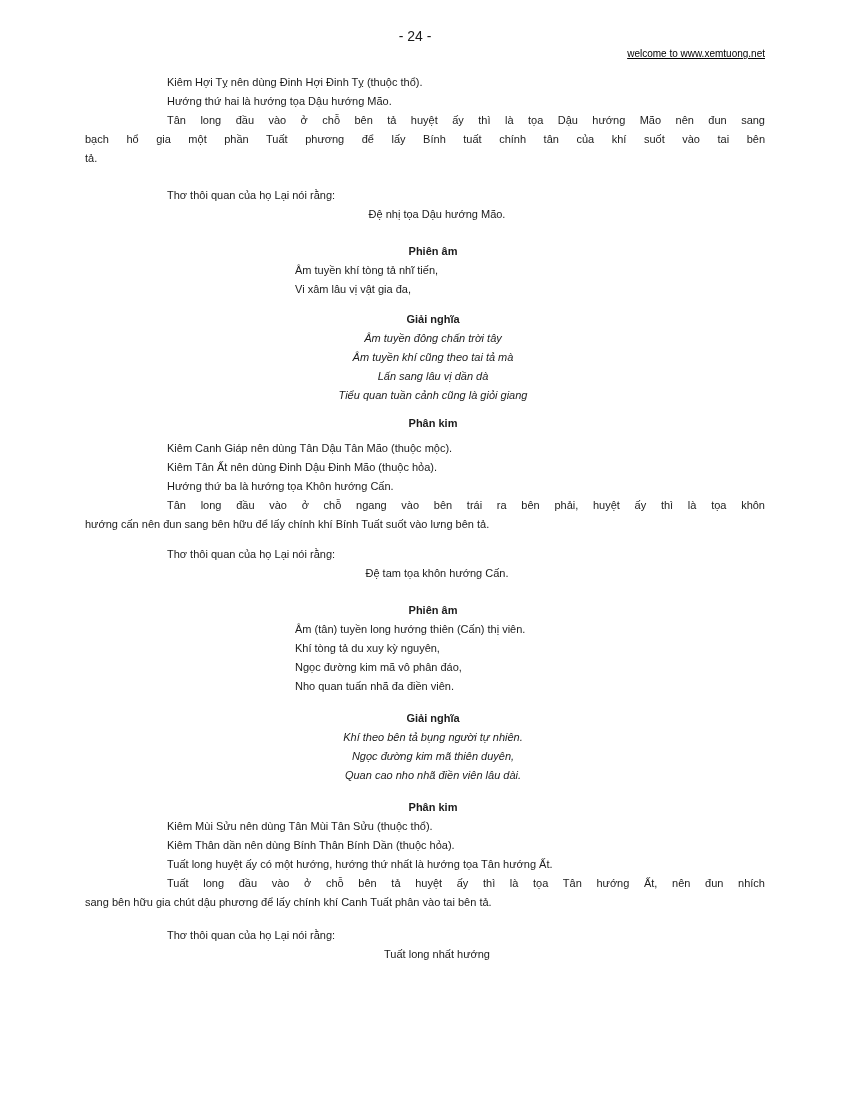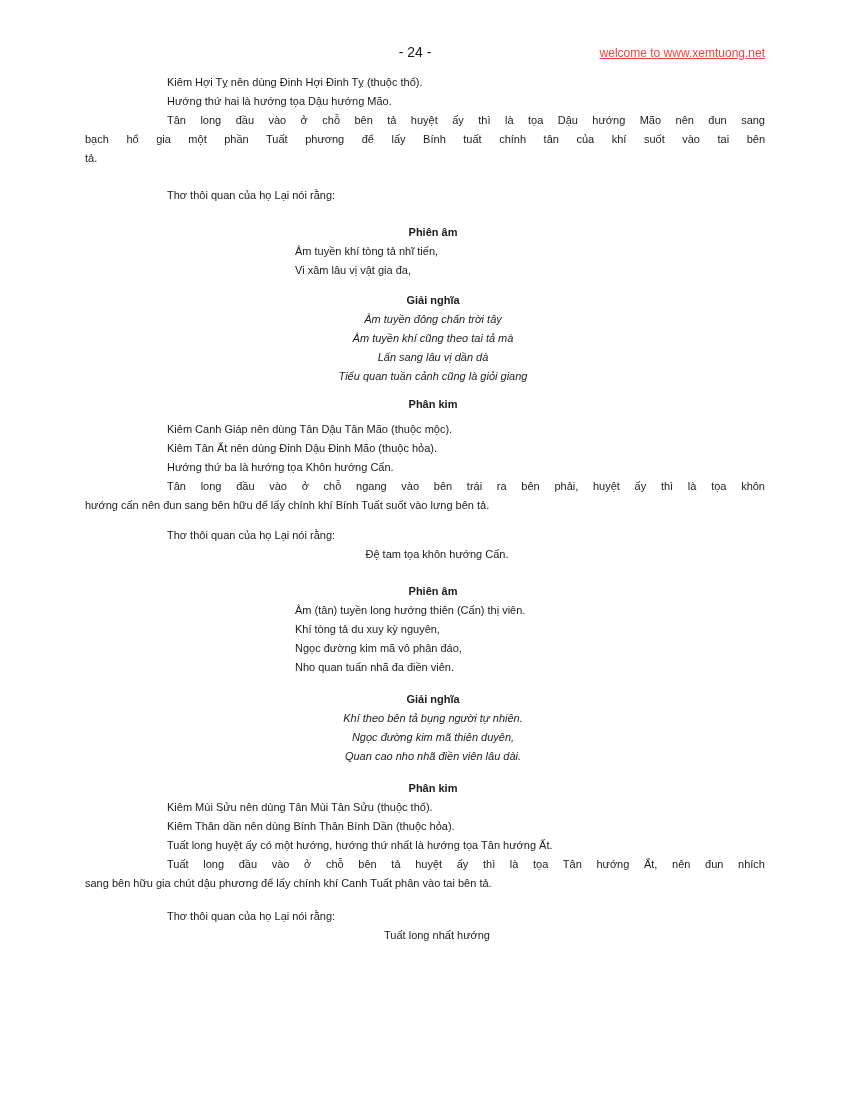--- a/index.html
+++ b/index.html
@@ -8,29 +8,29 @@
     position: relative;
     width: 850px;
     height: 1100px;
     background: #ffffff;
     overflow: hidden;
     font-family: "Liberation Sans", "DejaVu Sans", sans-serif;
     color: #1b1b1b;
   }
   .hdr-num {
     position: absolute;
-    top: 44px; left: 85px; width: 660px;
+    top: 28px; left: 85px; width: 660px;
     text-align: center;
     font-size: 14px; line-height: 17px;
   }
   .hdr-link {
     position: absolute;
     top: 45px; right: 85px;
-    font-size: 12px; line-height: 17px;
-    color: #ef4444;
+    font-size: 10px; line-height: 17px;
+    color: #000000;
     text-decoration: underline;
     cursor: pointer;
   }
   .body-col {
     position: absolute;
     left: 85px; top: 73px; width: 680px;
     font-size: 11px; line-height: 19px;
   }
   .ind   { text-indent: 82px; }
   .pjust { text-indent: 82px; text-align: justify; text-align-last: justify; }
@@ -60,20 +60,21 @@
     <div>
       <div class="ind">Kiêm Hợi Tỵ nên dùng Đinh Hợi Đinh Tỵ (thuộc thổ).</div>
       <div class="ind">Hướng thứ hai là hướng tọa Dậu hướng Mão.</div>
       <div class="pjust">Tân long đầu vào ở chỗ bên tả huyệt ấy thì là tọa Dậu hướng Mão nên đun sang</div>
       <div class="jfull">bạch hổ gia một phần Tuất phương để lấy Bính tuất chính tân của khí suốt vào tai bên</div>
       <div class="pl">tả.</div>
     </div>
 
     <div class="mt18">
       <div class="ind">Thơ thôi quan của họ Lại nói rằng:</div>
+      <div class="cen">Đệ nhị tọa Dậu hướng Mão.</div>
     </div>
 
     <div class="mt18">
       <div class="head">Phiên âm</div>
       <div class="verse">
         <div>Âm tuyền khí tòng tả nhĩ tiến,</div>
         <div>Vi xâm lâu vị vật gia đa,</div>
       </div>
     </div>
 

